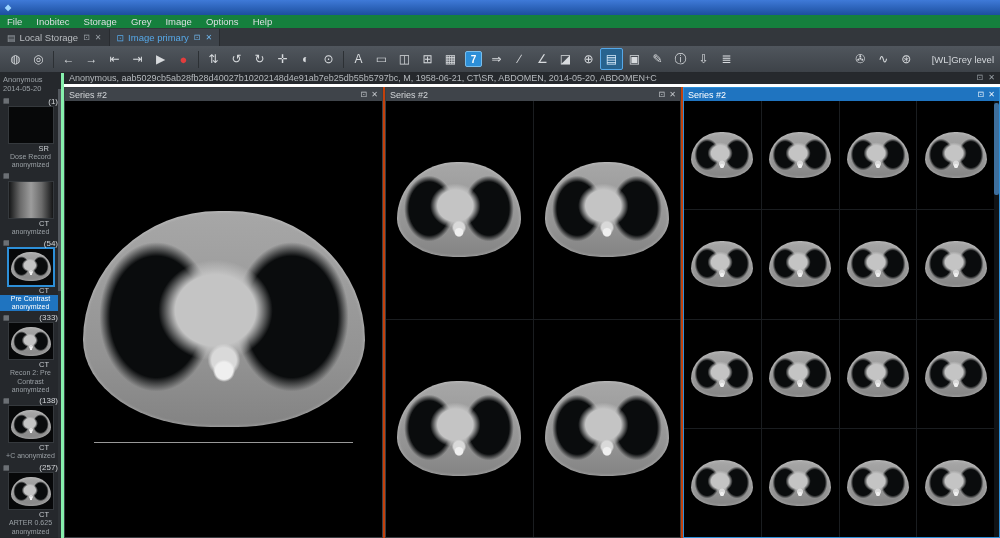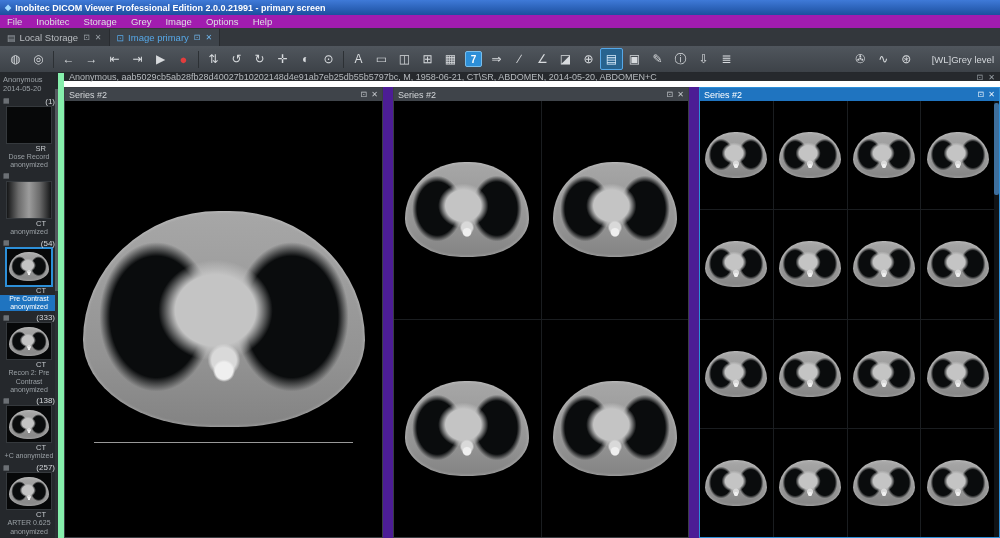--- a/index.html
+++ b/index.html
@@ -5,21 +5,21 @@
   *{margin:0;padding:0;box-sizing:border-box;}
   html,body{background:#17191c;}
   body{font-family:"Liberation Sans", sans-serif;}
   .app{width:1000px;height:538px;display:flex;flex-direction:column;overflow:hidden;background:#2b2e33;user-select:none;}
 
   
   .titlebar{height:15px;background:linear-gradient(#3f7ad8,#1c4f9f);color:#fff;font-size:9px;font-weight:bold;display:flex;align-items:center;gap:4px;padding:0 5px;flex:0 0 auto;}
   .app-icon{color:#9fd8ff;font-size:8px;}
 
   
-  .menubar{height:14px;background:#a21caf;display:flex;align-items:center;font-size:9.5px;color:#dcdfe2;flex:0 0 auto;border-bottom:1px solid #33373b;}
+  .menubar{height:14px;background:#15803d;display:flex;align-items:center;font-size:9.5px;color:#dcdfe2;flex:0 0 auto;border-bottom:1px solid #33373b;}
   .menu-item{padding:0 7px;cursor:default;}
 
   
   .tabbar{height:17px;background:#33373c;display:flex;align-items:stretch;font-size:9.5px;color:#b9bcc0;flex:0 0 auto;}
   .tab{display:flex;align-items:center;gap:4px;padding:0 7px;border-right:1px solid #282b2f;}
   .tab.active{background:#3e444b;color:#56a8e8;}
   .ticon{font-size:9px;color:#9aa0a6;}
   .tab.active .ticon{color:#56a8e8;}
   .tctl{font-size:8px;color:#9aa0a6;margin-left:1px;}
   .tab.active .tctl{color:#6fb4ea;}
@@ -31,42 +31,42 @@
   .tbtn.badge{background:#2d8fd8;color:#fff;width:17px;height:16px;font-size:10px;font-weight:bold;border:1px solid #79bdea;margin:0 3px;}
   .tbtn.active{background:#27638f;border:1px solid #56a8e8;color:#d9ecfb;}
   .tsep{width:1px;height:17px;background:#2c3034;margin:0 3px;flex:0 0 auto;}
   .tspacer{flex:1;}
   .wl-label{color:#d2d6da;font-size:9.5px;white-space:nowrap;margin:0 2px 0 14px;}
 
   
   .workrow{flex:1;display:flex;min-height:0;}
 
   
-  .sidebar{width:64px;flex:0 0 auto;background:#25282c;border-right:6px solid #86efac;position:relative;overflow:hidden;}
+  .sidebar{width:64px;flex:0 0 auto;background:#25282c;border-right:3px solid #86efac;position:relative;overflow:hidden;}
   .sb-head{font-size:7.5px;color:#9aa0a5;line-height:1.25;padding:2px 3px 3px;}
   .s-item{margin-bottom:2px;}
   .s-top{display:flex;justify-content:space-between;align-items:center;height:9px;padding:0 3px;}
   .s-mini{font-size:7px;color:#878c91;}
   .s-count{font-size:8px;color:#d2d5d8;}
   .s-thumb{width:46px;height:38px;margin:0 auto;background:#070809;border:1px solid #35393d;display:flex;align-items:center;justify-content:center;overflow:hidden;}
   .t-scout{background:linear-gradient(90deg,#151617,#6b6b6b 26%,#9c9c9c 50%,#6b6b6b 74%,#151617);}
   .s-modline{font-size:7.5px;color:#c9cdd1;text-align:right;padding-right:12px;height:9px;line-height:9px;}
   .s-desc{font-size:7px;color:#9aa0a5;text-align:center;line-height:1.2;padding:0 3px;min-height:9px;}
   .s-item.sel .s-thumb{border-color:#2d8fd8;box-shadow:0 0 0 1px #2d8fd8;}
   .s-item.sel .s-desc{background:#1f74c0;color:#fff;}
   .side-scroll{position:absolute;top:16px;right:0;bottom:0;width:3px;background:#2c3034;}
   .side-scroll .thumb{position:absolute;top:0;left:0;width:3px;height:45%;background:#53585e;}
 
   
   .main{flex:1;display:flex;flex-direction:column;min-width:0;}
-  .patientbar{height:14px;background:#26292d;color:#b6babe;font-size:9px;display:flex;align-items:center;padding:0 5px;gap:5px;flex:0 0 auto;border-bottom:6px solid #ffffff;}
+  .patientbar{height:14px;background:#26292d;color:#b6babe;font-size:9px;display:flex;align-items:flex-start;padding:0 5px;gap:5px;flex:0 0 auto;border-bottom:3px solid #ffffff;}
   .pb-text{flex:1;white-space:nowrap;overflow:hidden;text-overflow:ellipsis;}
   .pb-ico{font-size:8px;color:#9aa0a6;}
 
-  .panels{flex:1;display:flex;gap:10px;background:#4c1d95;min-height:0;}
+  .panels{flex:1;display:flex;gap:2px;background:#c2410c;min-height:0;}
   .panel{display:flex;flex-direction:column;background:#000;border:1px solid #3a3e43;min-width:0;}
   .panel.selected{border-color:#2d8fd8;}
   .panel-a{width:319px;flex:0 0 auto;}
   .panel-b{width:296px;flex:0 0 auto;}
   .panel-c{flex:1;}
   .p-head{height:13px;background:#3f444a;color:#d3d6d9;font-size:9px;display:flex;align-items:center;padding:0 4px;flex:0 0 auto;}
   .panel.selected .p-head{background:#1f74c0;color:#fff;}
   .p-title{flex:1;}
   .p-ico{font-size:8px;color:#c3c7cb;margin-left:4px;}
   .panel.selected .p-ico{color:#e8f2fb;}
@@ -95,21 +95,20 @@
   .sb-track{position:absolute;top:0;right:0;bottom:0;width:5px;background:#101316;}
   .sb-thumbv{position:absolute;top:2px;right:0;width:5px;height:92px;background:#3d6e9c;border-radius:2px;}
 </style>
 </head>
 <body>
 
 <div class="app">
 
   <div class="titlebar">
     <span class="app-icon">◆</span>
-    <span>Inobitec DICOM Viewer Professional Edition 2.0.0.21991 - primary screen</span>
   </div>
 
   <div class="menubar">
     <span class="menu-item">File</span>
     <span class="menu-item">Inobitec</span>
     <span class="menu-item">Storage</span>
     <span class="menu-item">Grey</span>
     <span class="menu-item">Image</span>
     <span class="menu-item">Options</span>
     <span class="menu-item">Help</span>

